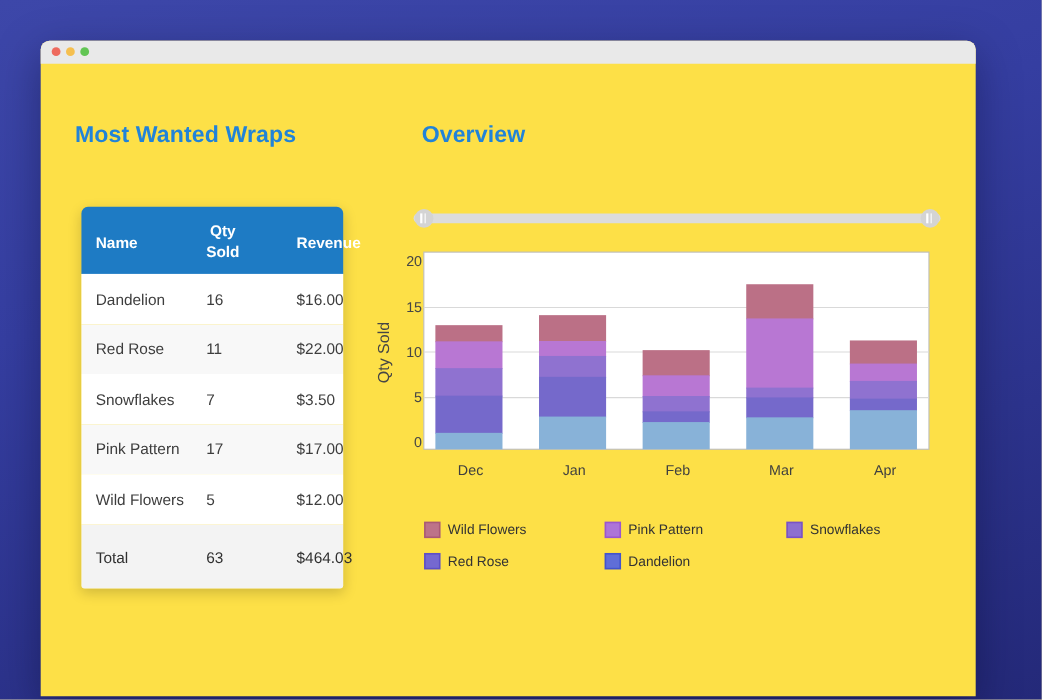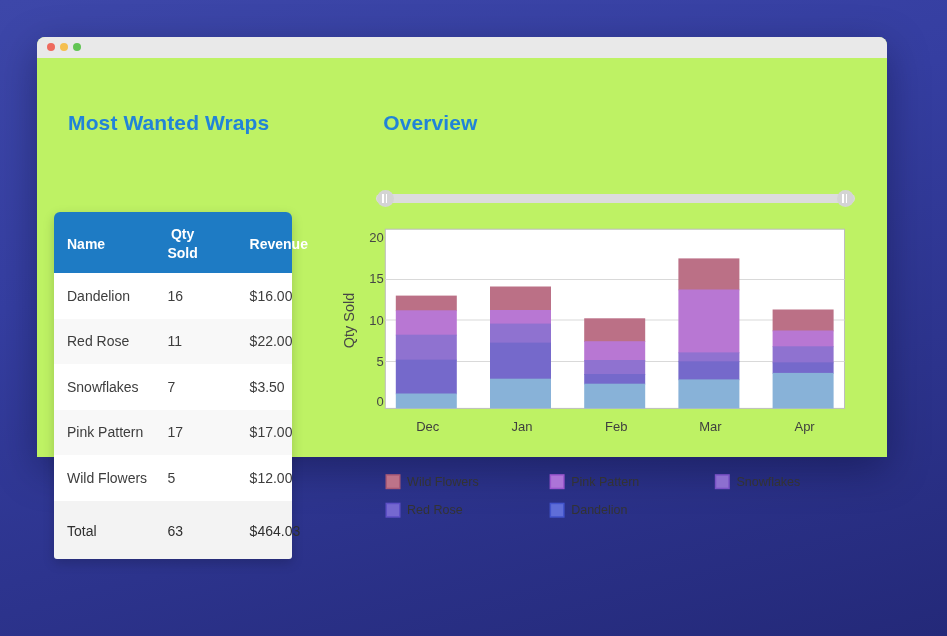--- a/index.html
+++ b/index.html
@@ -1,22 +1,22 @@
 <!DOCTYPE html>
 <html><head>
 <meta charset="utf-8">
 <style>
   html,body{margin:0;padding:0;width:947px;height:636px;overflow:hidden;}
   body{font-family:"Liberation Sans",sans-serif;background:linear-gradient(165deg,#3d47a9 0%,#353ea1 35%,#242979 100%);position:relative;}
-  .card{position:absolute;left:36.5px;top:36.6px;width:850.4px;height:420px;background:#bef264;border-radius:8px 8px 0 0;box-shadow:0 12px 40px rgba(0,0,30,.35);}
+  .card{position:absolute;left:36.5px;top:36.6px;width:850.4px;height:596px;background:#fde047;border-radius:8px 8px 0 0;box-shadow:0 12px 40px rgba(0,0,30,.35);}
   .titlebar{position:absolute;left:0;top:0;width:100%;height:21.4px;background:#e9e9e9;border-radius:8px 8px 0 0;}
   .dot{position:absolute;top:6.3px;width:8.4px;height:8.4px;border-radius:50%;}
   .h1{position:absolute;font-weight:bold;font-size:21px;color:#2183d8;letter-spacing:0.1px;line-height:21px;}
   
-  .tbl{position:absolute;left:17px;top:151.6px;width:238.2px;box-shadow:0 4px 12px rgba(0,0,0,.18);border-radius:6px 6px 3px 3px;font-size:14px;color:#3d3d3d;margin-top:24px;}
+  .tbl{position:absolute;left:37px;top:151.6px;width:238.2px;box-shadow:0 4px 12px rgba(0,0,0,.18);border-radius:6px 6px 3px 3px;font-size:14px;color:#3d3d3d;}
   .thead{position:relative;height:61px;background:#1e7bc4;border-radius:6px 6px 0 0;color:#fff;font-weight:bold;font-size:14px;}
   .row{position:relative;height:45.5px;background:#fff;}
   .row.alt{background:#f8f8f8;}
   .trow{position:relative;height:58.1px;background:#f3f3f3;font-weight:normal;color:#2f2f2f;border-radius:0 0 3px 3px;}
   .c1{position:absolute;left:13.5px;top:50%;transform:translateY(-50%);}
   .thead .c1,.thead .c2,.thead .c3{top:calc(50% + 1px);}
   .trow .c1,.trow .c2,.trow .c3{top:calc(50% + 1.5px);}
   .c2{position:absolute;left:113.9px;top:50%;transform:translateY(-50%);}
   .c3{position:absolute;left:161.1px;top:50%;transform:translateY(-50%);padding-left:35px;}
   .qty{line-height:19.3px;text-align:center;}

